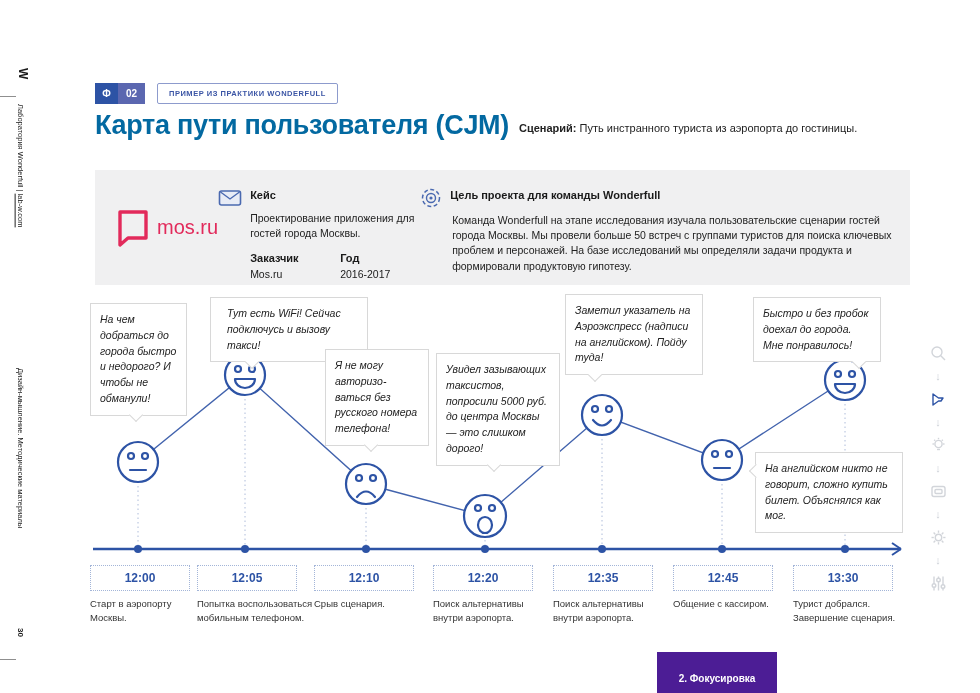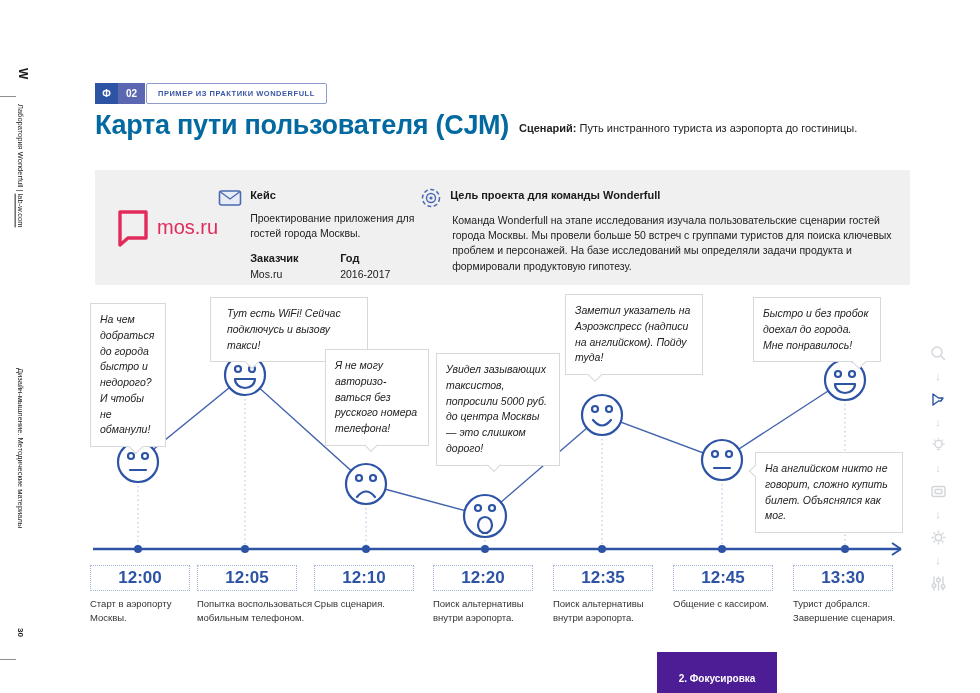--- a/index.html
+++ b/index.html
@@ -12,21 +12,21 @@
   .rail-tick { left:0; width:16px; height:1px; background:#8f8f8f; }
   .rail-lab { left:16px; top:104px; font-size:7.5px; color:#222; }
   .rail-lab .site { text-decoration:underline; }
   .rail-method { left:16px; top:368px; font-size:7.5px; color:#222; }
   .rail-num { left:16px; top:628px; font-size:8px; font-weight:bold; }
 
   
   .badge { left:95px; top:83px; height:21px; display:flex; align-items:stretch; }
   .badge-f { width:23px; background:#2d53a5; color:#fff; font-size:10px; font-weight:bold; display:flex; align-items:center; justify-content:center; }
   .badge-n { width:27px; background:#5b67b0; color:#fff; font-size:10px; font-weight:bold; display:flex; align-items:center; justify-content:center; }
-  .badge-label { margin-left:1px; border:1px solid #8d9bcd; border-radius:2px; color:#3b55a5; font-size:7.5px; font-weight:bold; letter-spacing:.07em; padding:0 11px; display:flex; align-items:center; }
+  .badge-label { margin-left:12px; border:1px solid #8d9bcd; border-radius:2px; color:#3b55a5; font-size:7.5px; font-weight:bold; letter-spacing:.07em; padding:0 11px; display:flex; align-items:center; }
 
   
   .header-row { left:95px; top:110px; display:flex; align-items:flex-end; gap:10px; width:860px; }
   .page-title { font-size:27px; font-weight:bold; color:#0369a1; letter-spacing:-0.3px; }
   .subtitle { font-size:11px; padding-bottom:7px; color:#222; }
   .subtitle b { font-weight:bold; }
 
   
   .panel { left:95px; top:170px; width:815px; height:115px; background:#f0f0f1; display:flex; }
   .panel-col1 { width:140px; display:flex; align-items:center; padding-left:20px; }
@@ -40,29 +40,29 @@
   .case-meta .colA { width:90px; }
   .case-meta .lbl { font-weight:bold; font-size:11px; margin-bottom:4px; }
 
   
   svg.chart { left:85px; top:290px; }
 
   .bubble { position:absolute; background:#fff; border:1px solid #d8d8d8; padding:8px 9px; font-size:10.5px; font-style:italic; line-height:1.5; color:#222; }
   .bubble::after { content:''; position:absolute; width:9px; height:9px; background:#fff; transform:rotate(45deg); }
   .tail-b::after { bottom:-5.5px; border-right:1px solid #d8d8d8; border-bottom:1px solid #d8d8d8; }
   .tail-l::after { left:-5.5px; top:13px; border-left:1px solid #d8d8d8; border-bottom:1px solid #d8d8d8; }
-  .b1 { left:90px;  top:303px; width:76px; }  .b1::after { left:40px; }
+  .b1 { left:90px;  top:303px; width:97px; }  .b1::after { left:40px; }
   .b2 { left:210px; top:297px; width:158px;padding-left:16px; } .b2::after { left:36px; }
   .b3 { left:325px; top:349px; width:104px; } .b3::after { left:40px; }
   .b4 { left:436px; top:353px; width:124px; } .b4::after { left:52px; }
   .b5 { left:565px; top:294px; width:138px; } .b5::after { left:24px; }
   .b6 { left:753px; top:297px; width:128px; } .b6::after { left:100px; }
   .b7 { left:755px; top:452px; width:148px; }
 
-  .timebox { position:absolute; top:565px; width:100px; height:26px; border:1px dotted #a3b5d8; color:#2d53a5; font-size:17px; font-weight:bold; text-align:center; line-height:24px; }
+  .timebox { position:absolute; top:565px; width:100px; height:26px; border:1px dotted #a3b5d8; color:#2d53a5; font-size:12px; font-weight:bold; text-align:center; line-height:24px; }
   .tb1{left:90px;} .tb2{left:197px;} .tb3{left:314px;} .tb4{left:433px;} .tb5{left:553px;} .tb6{left:673px;} .tb7{left:793px;}
   .caption { position:absolute; top:597px; width:120px; font-size:9.5px; line-height:1.5; color:#333; }
   .cp1{left:90px;} .cp2{left:197px;} .cp3{left:314px;} .cp4{left:433px;} .cp5{left:553px;} .cp6{left:673px;} .cp7{left:793px;}
 
   
   .toolbar { left:924px; top:345px; width:28px; display:flex; flex-direction:column; align-items:center; gap:9px; }
   .tb-arrow { font-size:11px; color:#ccd0d7; line-height:1; }
   .tb-icon { width:17px; height:17px; }
   .tb-icon svg { stroke:#d2d5da; fill:none; stroke-width:1.4; }
   .tb-icon.active svg { stroke:#2d53a5; }

